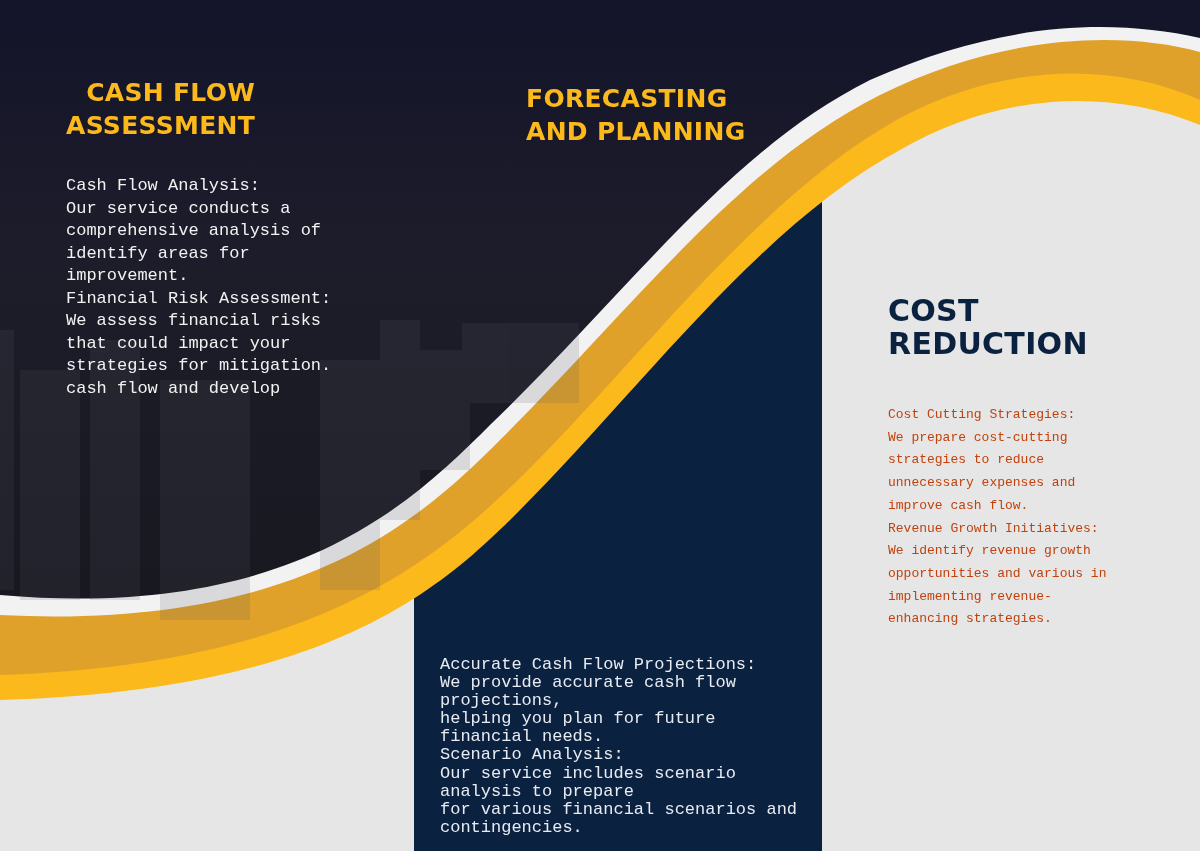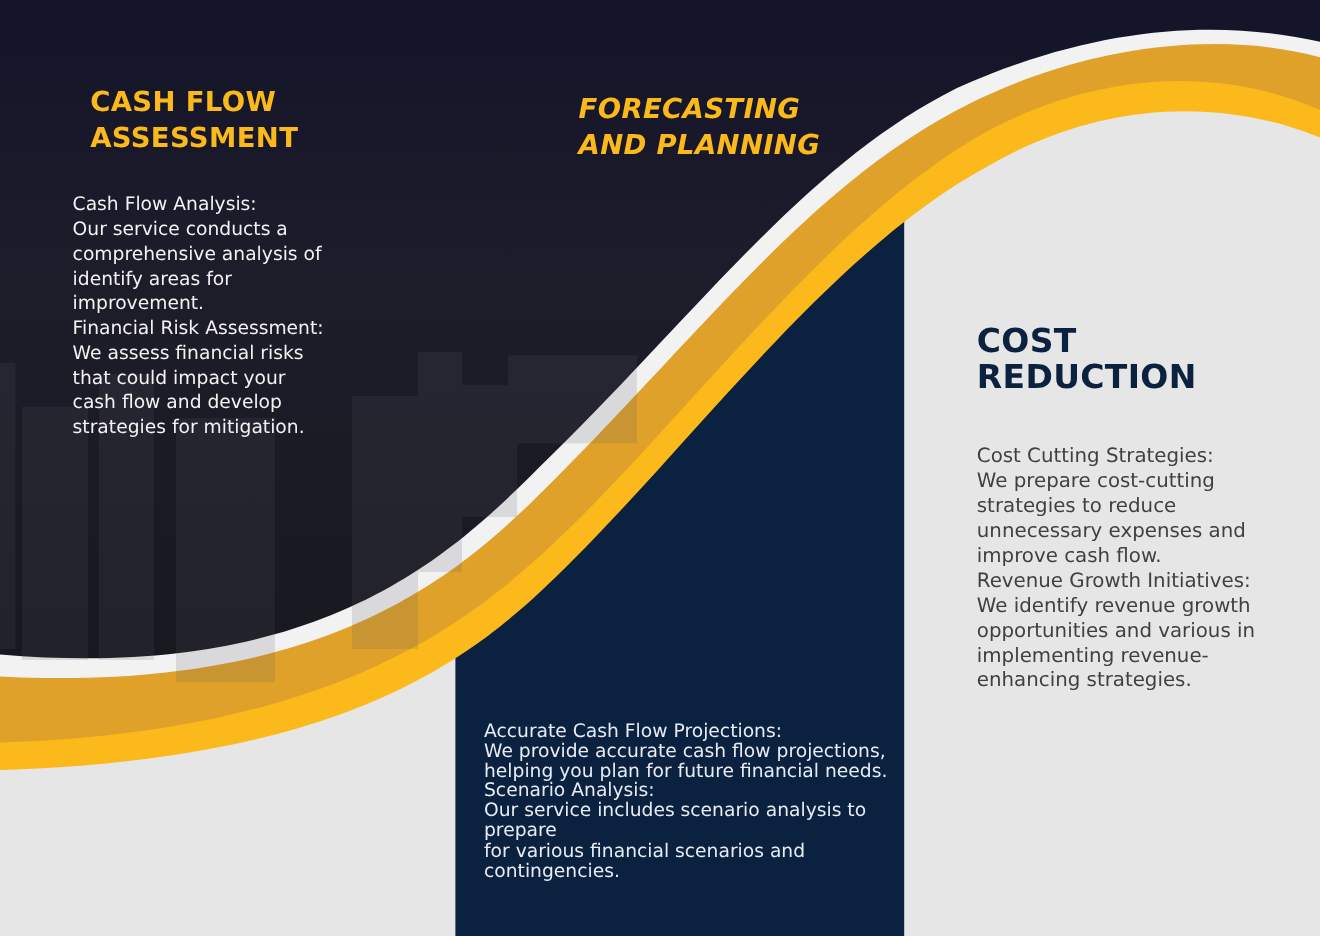--- a/index.html
+++ b/index.html
@@ -16,23 +16,23 @@
   .heading {
     position: absolute; margin: 0; font-family: "DejaVu Sans", sans-serif;
     font-weight: bold; letter-spacing: 0.3px; line-height: 33px;
   }
   .h-yellow { color: #fbb91c; font-size: 25px; }
   .h-navy { color: #0b2140; font-size: 30px; }
   .body-text {
     position: absolute; margin: 0; font-family: "DejaVu Sans", sans-serif;
   }
   .body-light { color: #f2f2f2; font-size: 17px; line-height: 22.5px; }
-  .body-dark { color: #404040; font-size: 18px; line-height: 22.7px; }
+  .body-dark { color: #c2410c; font-size: 13px; line-height: 22.7px; }
   .body-small { color: #e8ecf2; font-size: 17px; line-height: 18.1px; }
-  .body-text p { margin: 0; }
+  .body-text p { margin: 0; font-family: Liberation Mono, monospace; }
 </style>
 </head>
 <body>
 
 <div class="navy-panel"></div>
 
 <svg class="layer" viewBox="0 0 1200 851" xmlns="http://www.w3.org/2000/svg">
   <defs>
     <linearGradient id="darkgrad" x1="0" y1="0" x2="0" y2="1">
       <stop offset="0" stop-color="#14142a"></stop>
@@ -55,40 +55,40 @@
     <rect x="90" y="340" width="50" height="260"></rect>
     <rect x="160" y="380" width="90" height="240"></rect>
     <rect x="320" y="360" width="60" height="230"></rect>
     <rect x="380" y="320" width="40" height="200"></rect>
     <rect x="462" y="323" width="117" height="80"></rect>
     <rect x="420" y="350" width="50" height="120"></rect>
   </g>
 </svg>
 
 <section>
-  <h2 class="heading h-yellow" style="left:82px; top:76px;">
+  <h2 class="heading h-yellow" style="left:66px; top:76px;text-align:right;">
     <span>CASH FLOW</span><br>
     <span>ASSESSMENT</span>
   </h2>
   <div class="body-text body-light" style="left:66px; top:175px; width:300px;">
     <p>Cash Flow Analysis:</p>
     <p>Our service conducts a</p>
     <p>comprehensive analysis of</p>
     <p>identify areas for</p>
     <p>improvement.</p>
     <p>Financial Risk Assessment:</p>
     <p>We assess financial risks</p>
     <p>that could impact your</p>
+    <p>strategies for mitigation.</p>
     <p>cash flow and develop</p>
-    <p>strategies for mitigation.</p>
   </div>
 </section>
 
 <section>
-  <h2 class="heading h-yellow" style="left:526px; top:82px;font-style:italic;">
+  <h2 class="heading h-yellow" style="left:526px; top:82px;">
     <span>FORECASTING</span><br>
     <span>AND PLANNING</span>
   </h2>
   <div class="body-text body-small" style="left:440px; top:656px; width:370px;">
     <p>Accurate Cash Flow Projections:</p>
     <p>We provide accurate cash flow projections,</p>
     <p>helping you plan for future financial needs.</p>
     <p>Scenario Analysis:</p>
     <p>Our service includes scenario analysis to prepare</p>
     <p>for various financial scenarios and contingencies.</p>

